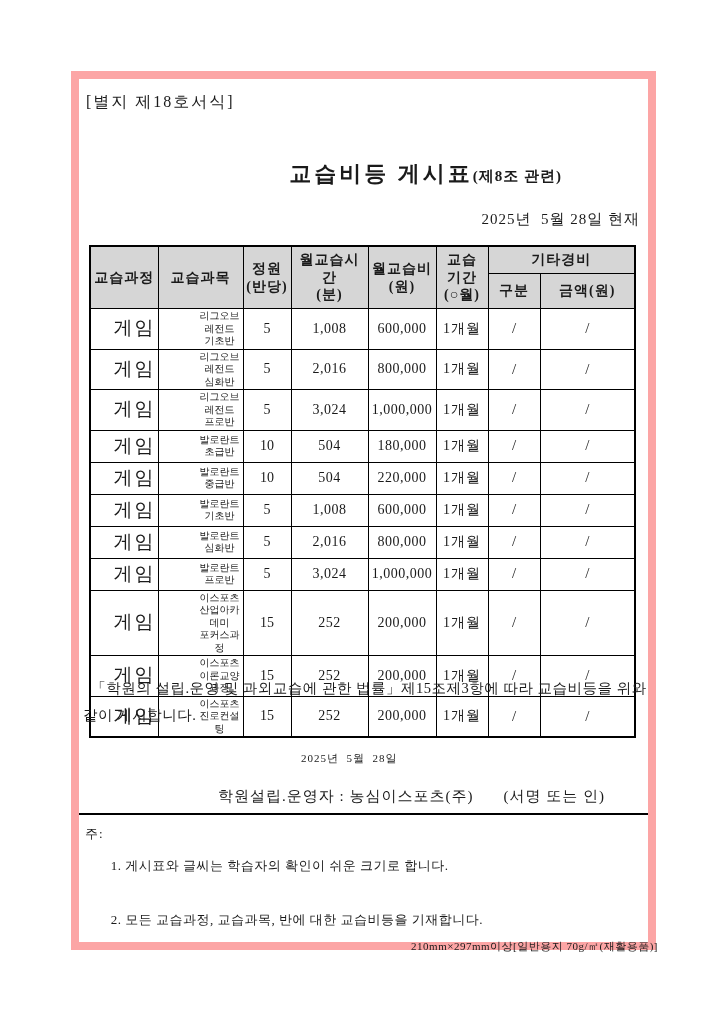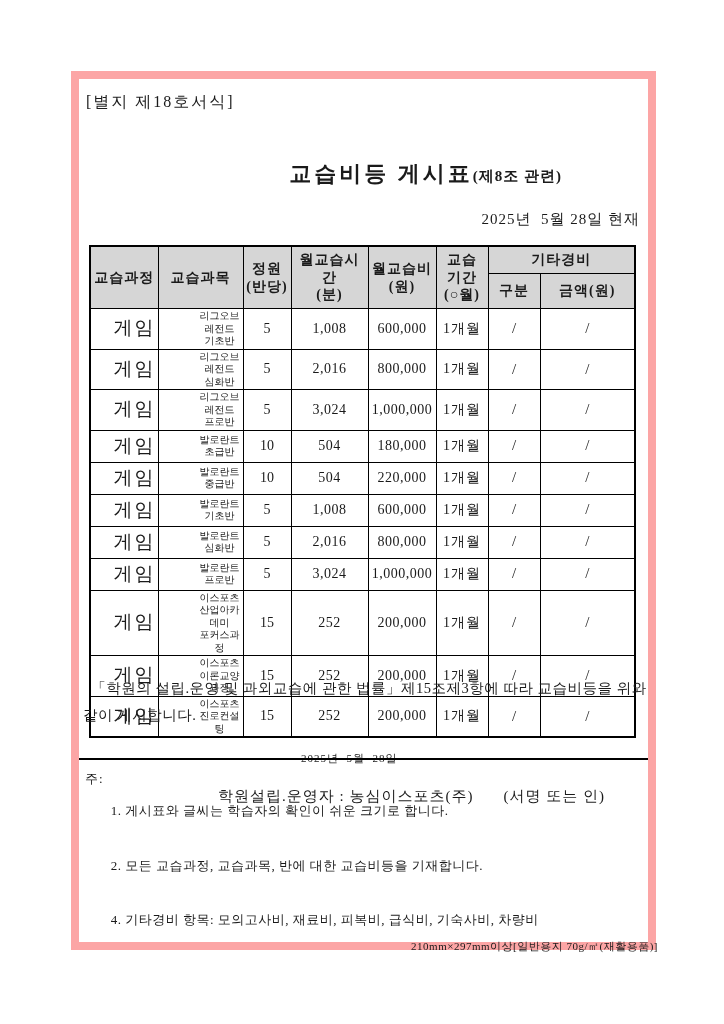--- a/index.html
+++ b/index.html
@@ -272,20 +272,19 @@
 
     <div class="sign-line">
       <span>학원설립.운영자 : 농심이스포츠(주)</span><span class="seal">(서명 또는 인)</span>
     </div>
 
     <div class="notes">
       <span class="notes-prefix">주:</span>
       <div class="notes-items">
           <div class="note-item">1. 게시표와 글씨는 학습자의 확인이 쉬운 크기로 합니다.</div>
           <div class="note-item">2. 모든 교습과정, 교습과목, 반에 대한 교습비등을 기재합니다.</div>
-          <div class="note-item">4. 기타경비 항목: 모의고사비, 재료비, 피복비, 급식비, 기숙사비, 차량비</div>
         </div>
     </div>
 
   </div>
 
   <div class="paper-spec">210mm×297mm이상[일반용지 70g/㎡(재활용품)]</div>
 </div>
 
 </body></html>

